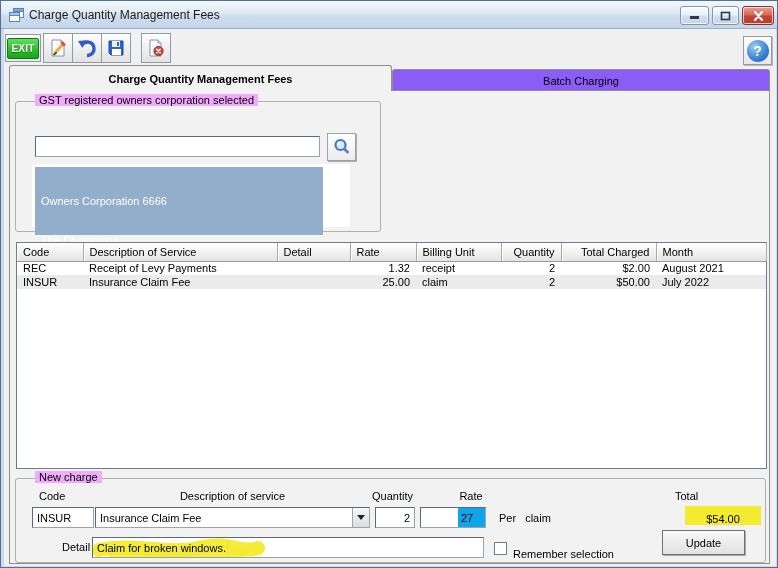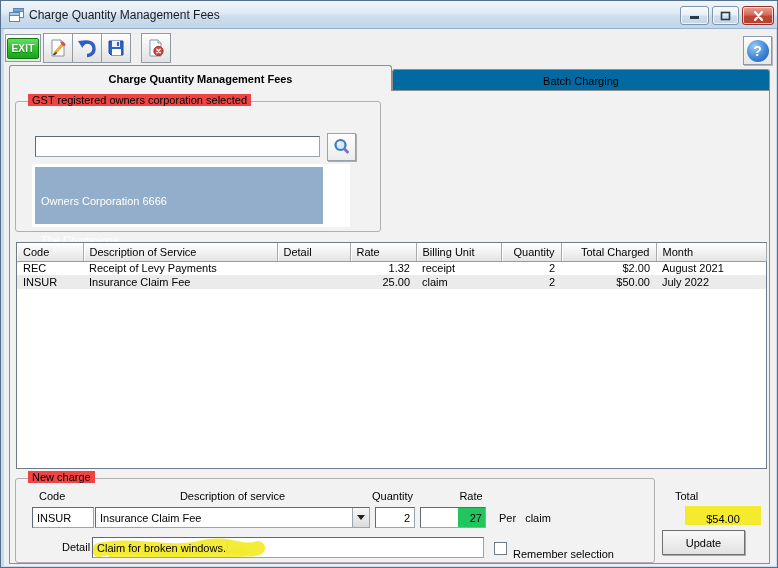--- a/index.html
+++ b/index.html
@@ -39,70 +39,70 @@
   .help-btn{ position:absolute; left:739px; top:7px; width:29px; height:29px;
              background:linear-gradient(#FDFDFD,#E6E6E6); border:1px solid #8F9AA5;
              box-shadow:1px 1px 0 #B9B9B9; display:flex; align-items:center; justify-content:center; z-index:5; }
   .help-circle{ width:22px; height:22px; border-radius:50%;
              background:radial-gradient(circle at 35% 30%, #9CCBF2, #3E86D8 55%, #1D55AE);
              color:#fff; font-weight:bold; font-size:14px; display:flex; align-items:center; justify-content:center; }
 
   
   .tabstrip{ position:absolute; left:5px; top:36px; width:761px; height:26px; }
   .tab{ position:absolute; bottom:0; border:1px solid #8E8E8E; border-bottom:none;
-        border-radius:3px 3px 0 0; background:#0369a1; display:flex; align-items:center; justify-content:center; }
+        border-radius:3px 3px 0 0; background:#8b5cf6; display:flex; align-items:center; justify-content:center; }
   .tab.active{ left:0; width:383px; height:26px; font-weight:bold; z-index:3; background:#F2F2F2; }
   .tab.inactive{ left:383px; width:378px; height:22px; }
   .tabpage{ position:absolute; left:5px; top:61px; width:761px; height:474px;
             border:1px solid #8E8E8E; background:#F2F2F2; }
 
   
   .groupbox{ position:absolute; border:1px solid #B0B0B0; border-radius:3px; }
-  .legend{ position:absolute; top:-8px; left:12px; background:#ef4444; padding:0 4px; white-space:nowrap; }
+  .legend{ position:absolute; top:-8px; left:19px; background:#f0abfc; padding:0 4px; white-space:nowrap; }
 
   
   .field{ background:#fff; border:1px solid #5E6B77; border-right-color:#9AA4AD; border-bottom-color:#9AA4AD;
           display:flex; align-items:center; overflow:hidden; }
   .gst-group{ left:11px; top:72px; width:366px; height:131px; }
   .gst-label{ position:absolute; left:20px; top:12px; }
   .gst-input{ position:absolute; left:19px; top:34px; width:285px; height:21px;
           background:#fff; border:1px solid #5E6B77; border-right-color:#9AA4AD; border-bottom-color:#9AA4AD;
           font-family:"Liberation Sans",sans-serif; font-size:11px; padding:0 4px; outline:none; }
   .search-btn{ position:absolute; left:311px; top:31px; width:29px; height:28px;
           background:linear-gradient(#FEFEFE,#ECECEC); border:1px solid #9AA3AC;
           box-shadow:1px 1px 0 #ABABAB; display:flex; align-items:center; justify-content:center; }
   .listbox{ position:absolute; left:16px; top:62px; width:318px; height:63px; background:#fff; }
-  .owner-sel{ position:absolute; left:3px; top:3px; width:288px; height:57px; background:#92AECB;
+  .owner-sel{ position:absolute; left:3px; top:3px; width:288px; height:68px; background:#92AECB;
           color:#fff; padding:2px 0 0 6px; line-height:13px; white-space:pre; }
 
   
   .grid{ position:absolute; left:12px; top:213px; width:751px; height:227px; background:#fff;
          border:1px solid #6F7B87; }
   table{ border-collapse:collapse; table-layout:fixed; width:100%; }
   th{ height:18px; font-weight:normal; text-align:left; padding:0 6px;
       background:linear-gradient(#FFFFFF,#EFEFEF 60%,#E3E3E3);
       border-right:1px solid #A9A9A9; border-bottom:1px solid #9B9B9B;
       box-shadow:inset 1px 1px 0 #FFFFFF; white-space:nowrap; overflow:hidden; }
   td{ height:14px; padding:0 6px; white-space:nowrap; overflow:hidden; }
   .r{ text-align:right; }
   tr.hl td{ background:#EBEBEB; }
 
   
-  .nc-group{ left:11px; top:449px; width:640px; height:85px; }
+  .nc-group{ left:11px; top:449px; width:751px; height:85px; }
   .nc-label{ position:absolute; white-space:nowrap; }
   .code-input{ position:absolute; left:16px; top:28px; width:62px; height:21px; padding:0 4px; }
   .combo{ position:absolute; left:79px; top:28px; width:275px; height:21px; padding:0; }
   .combo .val{ flex:1; padding:0 4px; }
   .combo-arrow{ width:17px; height:100%; background:linear-gradient(#F7F7F7,#DCDCDC);
           border-left:1px solid #9AA4AD; display:flex; align-items:center; justify-content:center; }
   .tri{ width:0; height:0; border-left:4px solid transparent; border-right:4px solid transparent;
           border-top:5px solid #222; }
   .qty-input{ position:absolute; left:359px; top:28px; width:40px; height:21px; justify-content:flex-end; padding:0 4px; }
   .rate-input{ position:absolute; left:404px; top:28px; width:66px; height:21px; justify-content:flex-end; padding:0; }
-  .rate-hl{ background:#22c55e; height:100%; width:27px; display:flex; align-items:center; justify-content:flex-end; padding:0 3px; }
+  .rate-hl{ background:#0ea5e9; height:100%; width:27px; display:flex; align-items:center; justify-content:flex-start; padding:0 3px; }
   .per-text{ position:absolute; left:483px; top:33px; }
   .per-text span{ margin-right:9px; }
   .total-value{ position:absolute; left:669px; top:27px; width:76px; height:19px; background:#F4EB2F;
           display:flex; align-items:flex-end; justify-content:center; }
   .detail-input{ position:absolute; left:76px; top:58px; width:392px; height:21px; padding:0 4px; position:absolute; }
   .scribble{ position:absolute; left:0; top:0; width:250px; height:25px; pointer-events:none; }
   .detail-text{ position:relative; z-index:1; }
   .caret{ display:inline-block; width:1px; height:12px; background:#000; vertical-align:-2px; margin-left:1px; }
   .checkbox{ position:absolute; left:478px; top:63px; width:13px; height:13px; background:#fff; border:1px solid #6F7B87; }
   .check-label{ position:absolute; left:497px; top:63px;margin-top:6px; }

